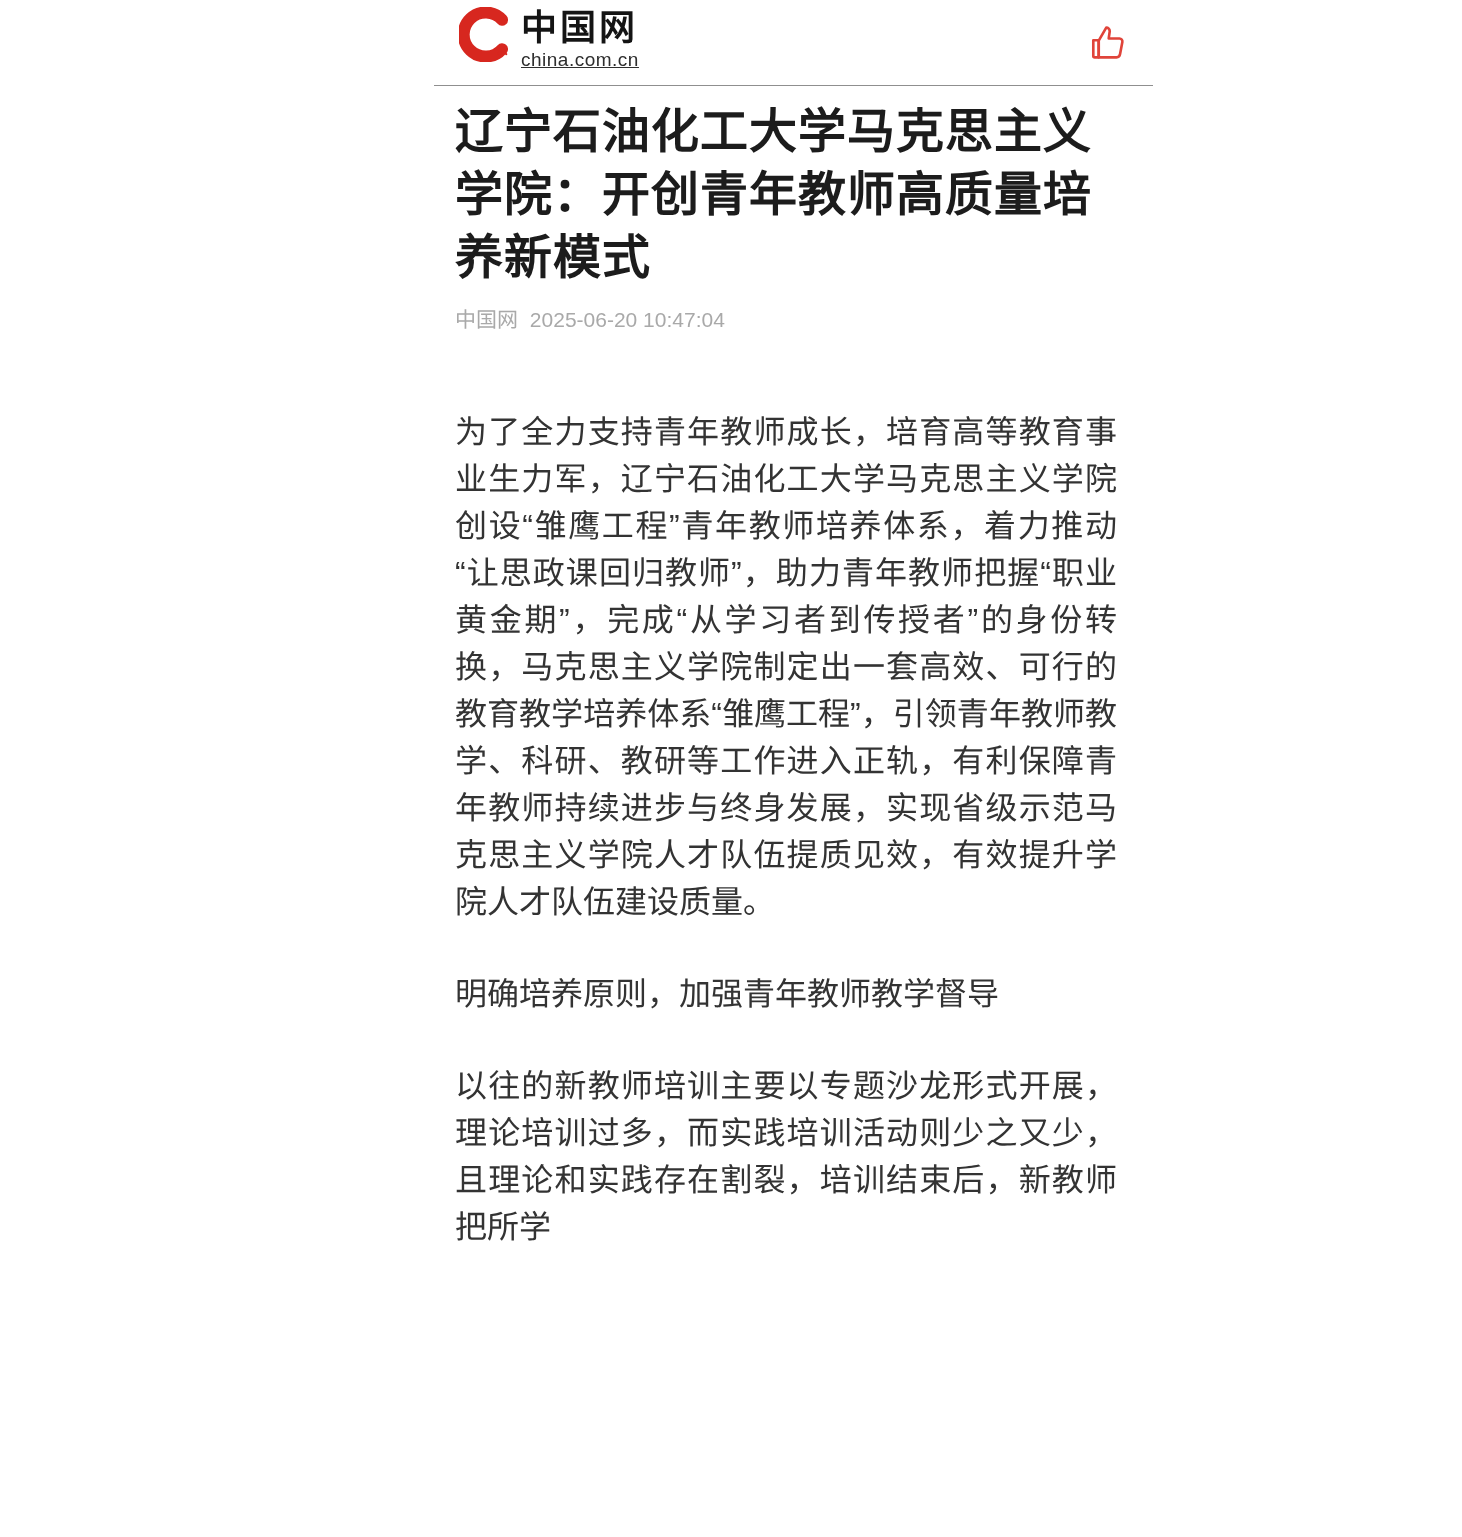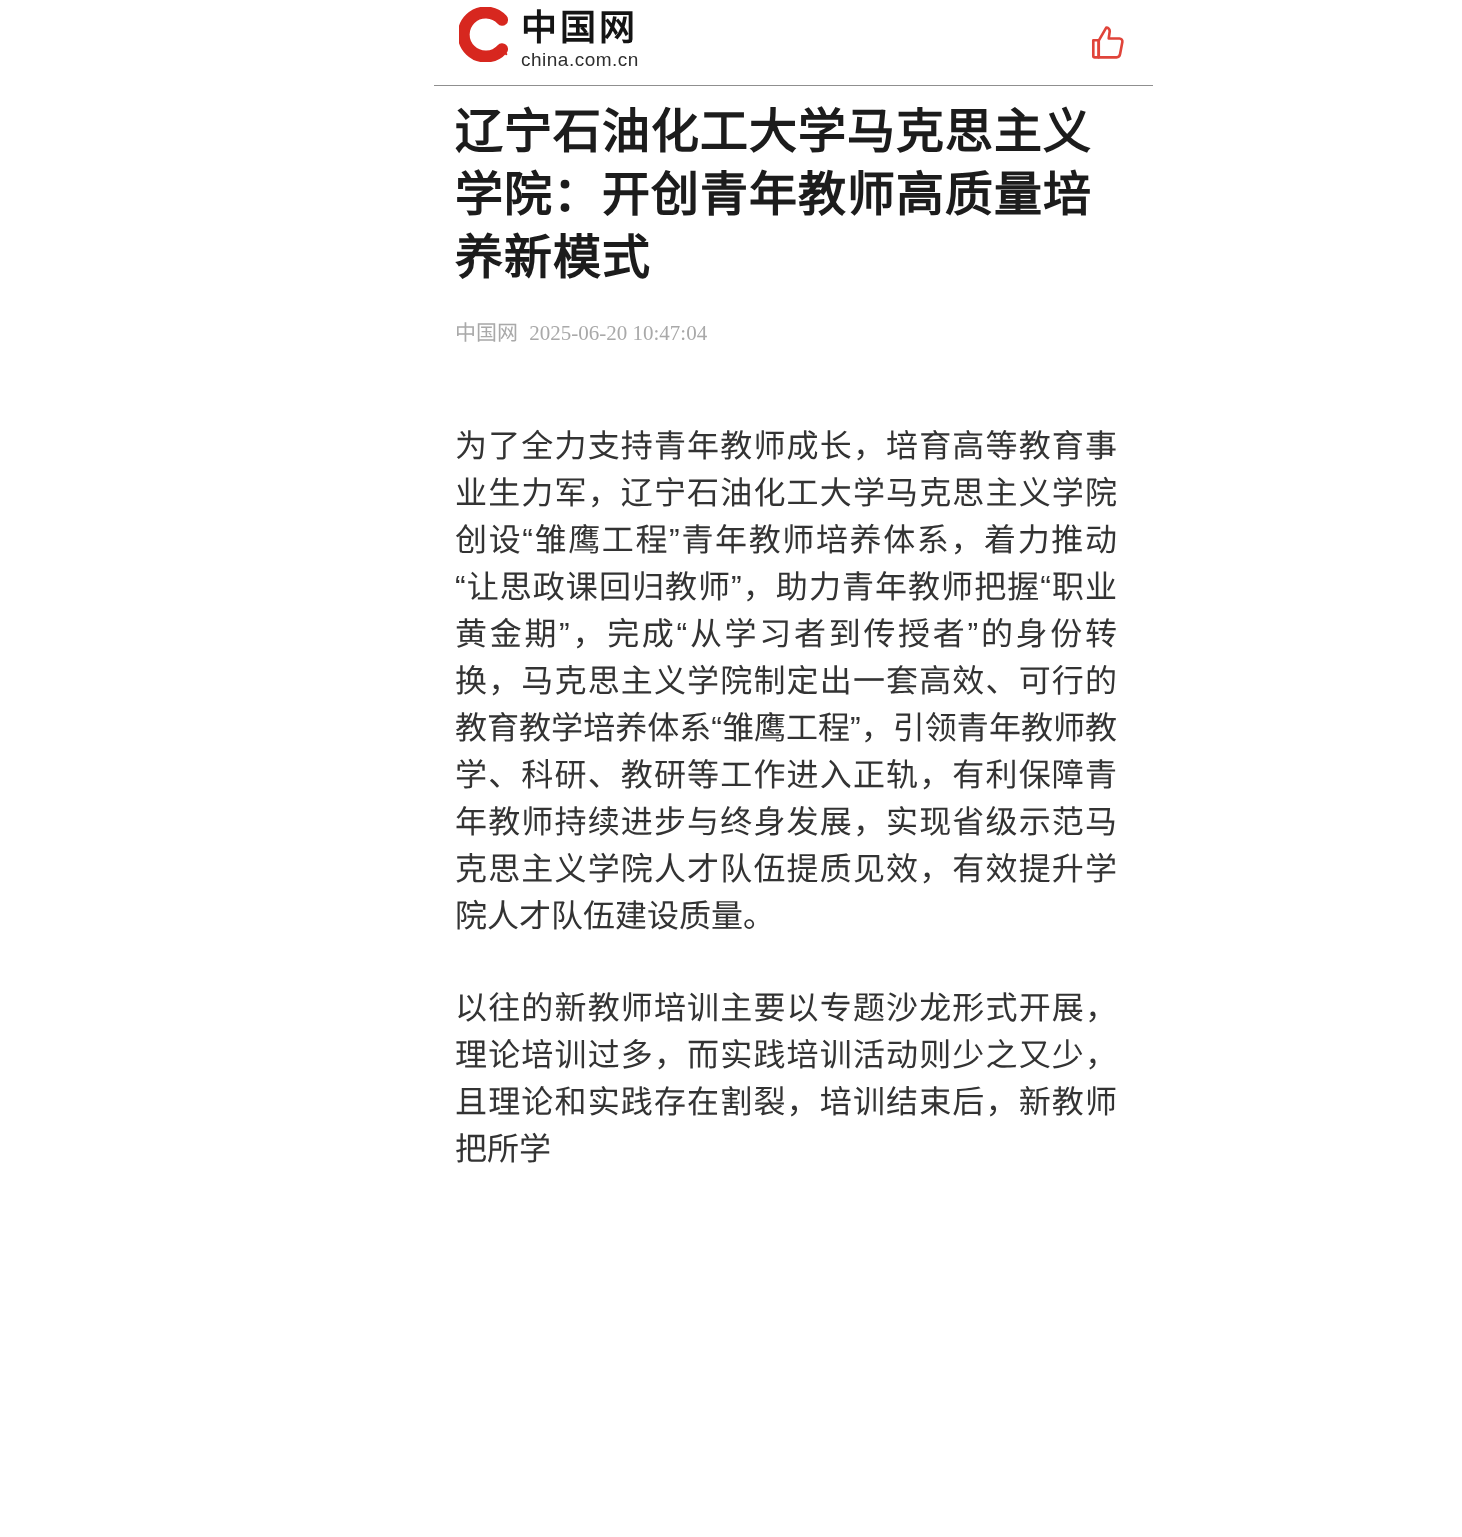--- a/index.html
+++ b/index.html
@@ -54,20 +54,21 @@
     font-weight: 700;
     color: #141414;
     letter-spacing: 3px;
     line-height: 1.0;
   }
   .logo-domain {
     font-size: 19px;
     color: #2e2e2e;
     margin-top: 3px;
     letter-spacing: 0.5px;
+    text-decoration: underline;
   }
   .like-btn {
     position: absolute;
     right: 24px;
     top: 20px;
     width: 42px;
     height: 46px;
     padding: 0;
     background: none;
     border: none;
@@ -78,25 +79,24 @@
   
   .article-title {
     margin: 14px 20px 0 21px;
     font-size: 48px;
     line-height: 63px;
     font-weight: 700;
     color: var(--title-color);
     letter-spacing: 1px;
   }
   .byline {
-    margin: 30px 20px 0 21px;
+    margin: 16px 20px 0 21px;
     font-size: 21px;
     line-height: 29px;
     color: var(--meta-color);
-    font-family: Liberation Serif, serif;
   }
   .byline span { margin-right: 6px; }
   .article-body {
     margin: 75px 20px 0 21px;
     font-size: 32px;
     line-height: 47px;
     color: var(--body-color);
     text-align: justify;
   }
   .article-body p {
@@ -136,18 +136,19 @@
     </header>
 
     <main>
       <h1 class="article-title">辽宁石油化工大学马克思主义学院：开创青年教师高质量培养新模式</h1>
       <div class="byline">
         <span>中国网</span>
         <span>2025-06-20 10:47:04</span>
       </div>
       <div class="article-body">
           <p>为了全力支持青年教师成长，培育高等教育事业生力军，辽宁石油化工大学马克思主义学院创设“雏鹰工程”青年教师培养体系，着力推动“让思政课回归教师”，助力青年教师把握“职业黄金期”，完成“从学习者到传授者”的身份转换，马克思主义学院制定出一套高效、可行的教育教学培养体系“雏鹰工程”，引领青年教师教学、科研、教研等工作进入正轨，有利保障青年教师持续进步与终身发展，实现省级示范马克思主义学院人才队伍提质见效，有效提升学院人才队伍建设质量。</p>
+          <p>明确培养原则，加强青年教师教学督导</p>
           <p>以往的新教师培训主要以专题沙龙形式开展，理论培训过多，而实践培训活动则少之又少，且理论和实践存在割裂，培训结束后，新教师把所学</p>
         </div>
     </main>
 
   </div>
 </div>
 
 </body></html>

